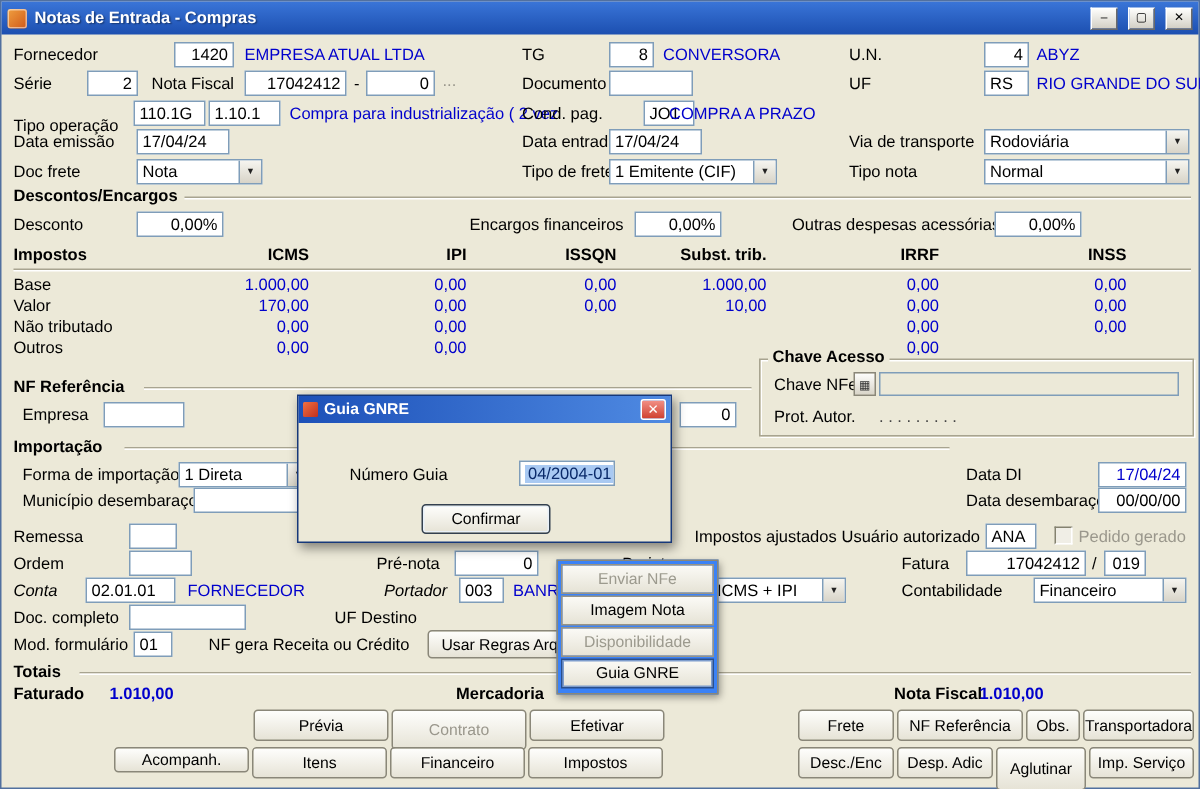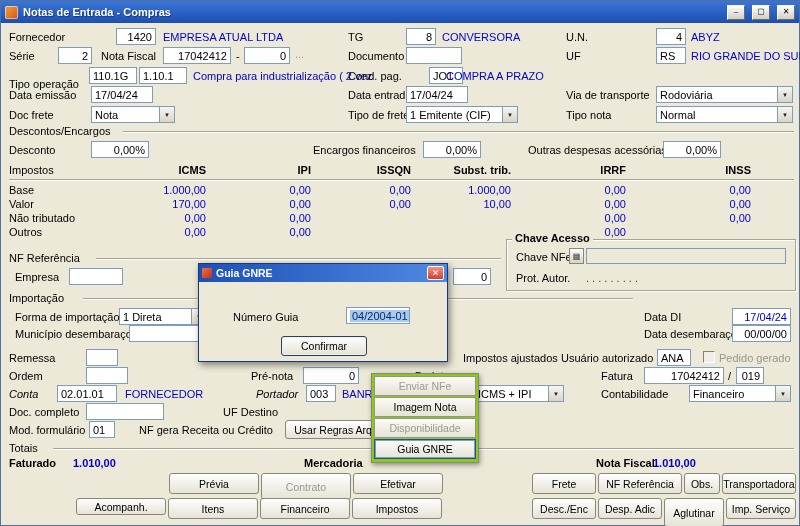--- a/index.html
+++ b/index.html
@@ -14,38 +14,38 @@
   .lbl, .txt { position:absolute; white-space:nowrap; }
   .it { font-style:italic; }
   .b { font-weight:bold; }
   .blue { color:#0000cc; }
   .gray { color:#9a978c; }
   .inp { position:absolute; height:17px; background:#fff; border:1px solid #7f9db9; display:flex; align-items:center; padding:0 3px; white-space:nowrap; overflow:hidden; }
   .inp.right { justify-content:flex-end; }
   .inp.dis { background:#ece9d8; }
   .combo { padding-right:17px; }
   .arrow { position:absolute; right:0; top:0; bottom:0; width:15px; background:linear-gradient(#f6f5f0,#d8d4c8); border-left:1px solid #7f9db9; display:flex; align-items:center; justify-content:center; font-size:6px; color:#222; }
-  .sect { position:absolute; font-weight:normal; white-space:nowrap; }
+  .sect { position:absolute; font-weight:bold; white-space:nowrap; }
   .hline { position:absolute; height:2px; border-top:1px solid #a8a490; border-bottom:1px solid #fff; }
   .col-h { position:absolute; width:80px; text-align:right; font-weight:bold; }
   .col-v { position:absolute; width:80px; text-align:right; color:#0000cc; }
   .btn { position:absolute; background:linear-gradient(#fefefc,#e6e3d6); border:1px solid #8a8779; border-radius:3px; display:flex; align-items:center; justify-content:center; font-size:10.5px; white-space:nowrap; overflow:hidden; cursor:default; }
   .btn.dis { color:#9a978c; }
   .groupbox { position:absolute; border:1px solid #a8a490; box-shadow:inset 1px 1px 0 #fff, 1px 1px 0 #fff; }
   .legend { position:absolute; font-weight:bold; background:#ece9d8; padding:0 3px; white-space:nowrap; }
   .chk { position:absolute; width:12px; height:12px; background:#f0eee6; border:1px solid; border-color:#84826f #fff #fff #84826f; }
   .smallbtn { position:absolute; width:15px; height:16px; background:linear-gradient(#fdfdfb,#d8d4c8); border:1px solid #8a8779; font-size:8px; line-height:13px; text-align:center; color:#333; }
   .dialog { position:absolute; left:197px; top:262px; width:250px; height:99px; background:#ece9d8; border:1px solid #16387a; box-shadow:2px 3px 7px rgba(0,0,0,.45); z-index:40; }
   .dlg-title { height:18px; background:linear-gradient(to right,#1c50b8,#4f8ae2); display:flex; align-items:center; padding:0 3px; gap:4px; }
   .dlg-icon { width:10px; height:10px; border-radius:1px; background:linear-gradient(135deg,#f07040,#c03020); }
   .dlg-title .t { color:#fff; font-weight:bold; font-size:10.5px; flex:1; }
   .dlg-close { width:17px; height:14px; background:linear-gradient(#f29086,#cf4030); border:1px solid #fff; border-radius:2px; color:#fff; font-size:9px; line-height:12px; text-align:center; }
   .sel { background:#a9c9f2; color:#0a2a6a; padding:0 2px; }
   .btn.default { border:1px solid #33404f; box-shadow:inset 0 0 0 1px #e8f0f8; }
-  .menu { position:absolute; left:370px; top:372px; width:108px; background:#84cc16; border:1px solid #8a8779; box-shadow:1px 2px 5px rgba(0,0,0,.4); padding:2px; z-index:60; }
+  .menu { position:absolute; left:370px; top:372px; width:108px; background:#3b82f6; border:1px solid #8a8779; box-shadow:1px 2px 5px rgba(0,0,0,.4); padding:2px; z-index:60; }
   .mi { height:20px; margin-bottom:1px; background:linear-gradient(#fbfaf6,#e6e3d6); border:1px solid #979385; display:flex; align-items:center; justify-content:center; font-size:10.5px; white-space:nowrap; overflow:hidden; }
   .mi.dis { color:#9c9a8e; }
   .mi.active { border:1px solid #2c4f8a; box-shadow:inset 0 0 0 1px #7d9ccc; }
 </style>
 </head>
 <body>
 
 <div class="window">
 
   <div class="titlebar">

